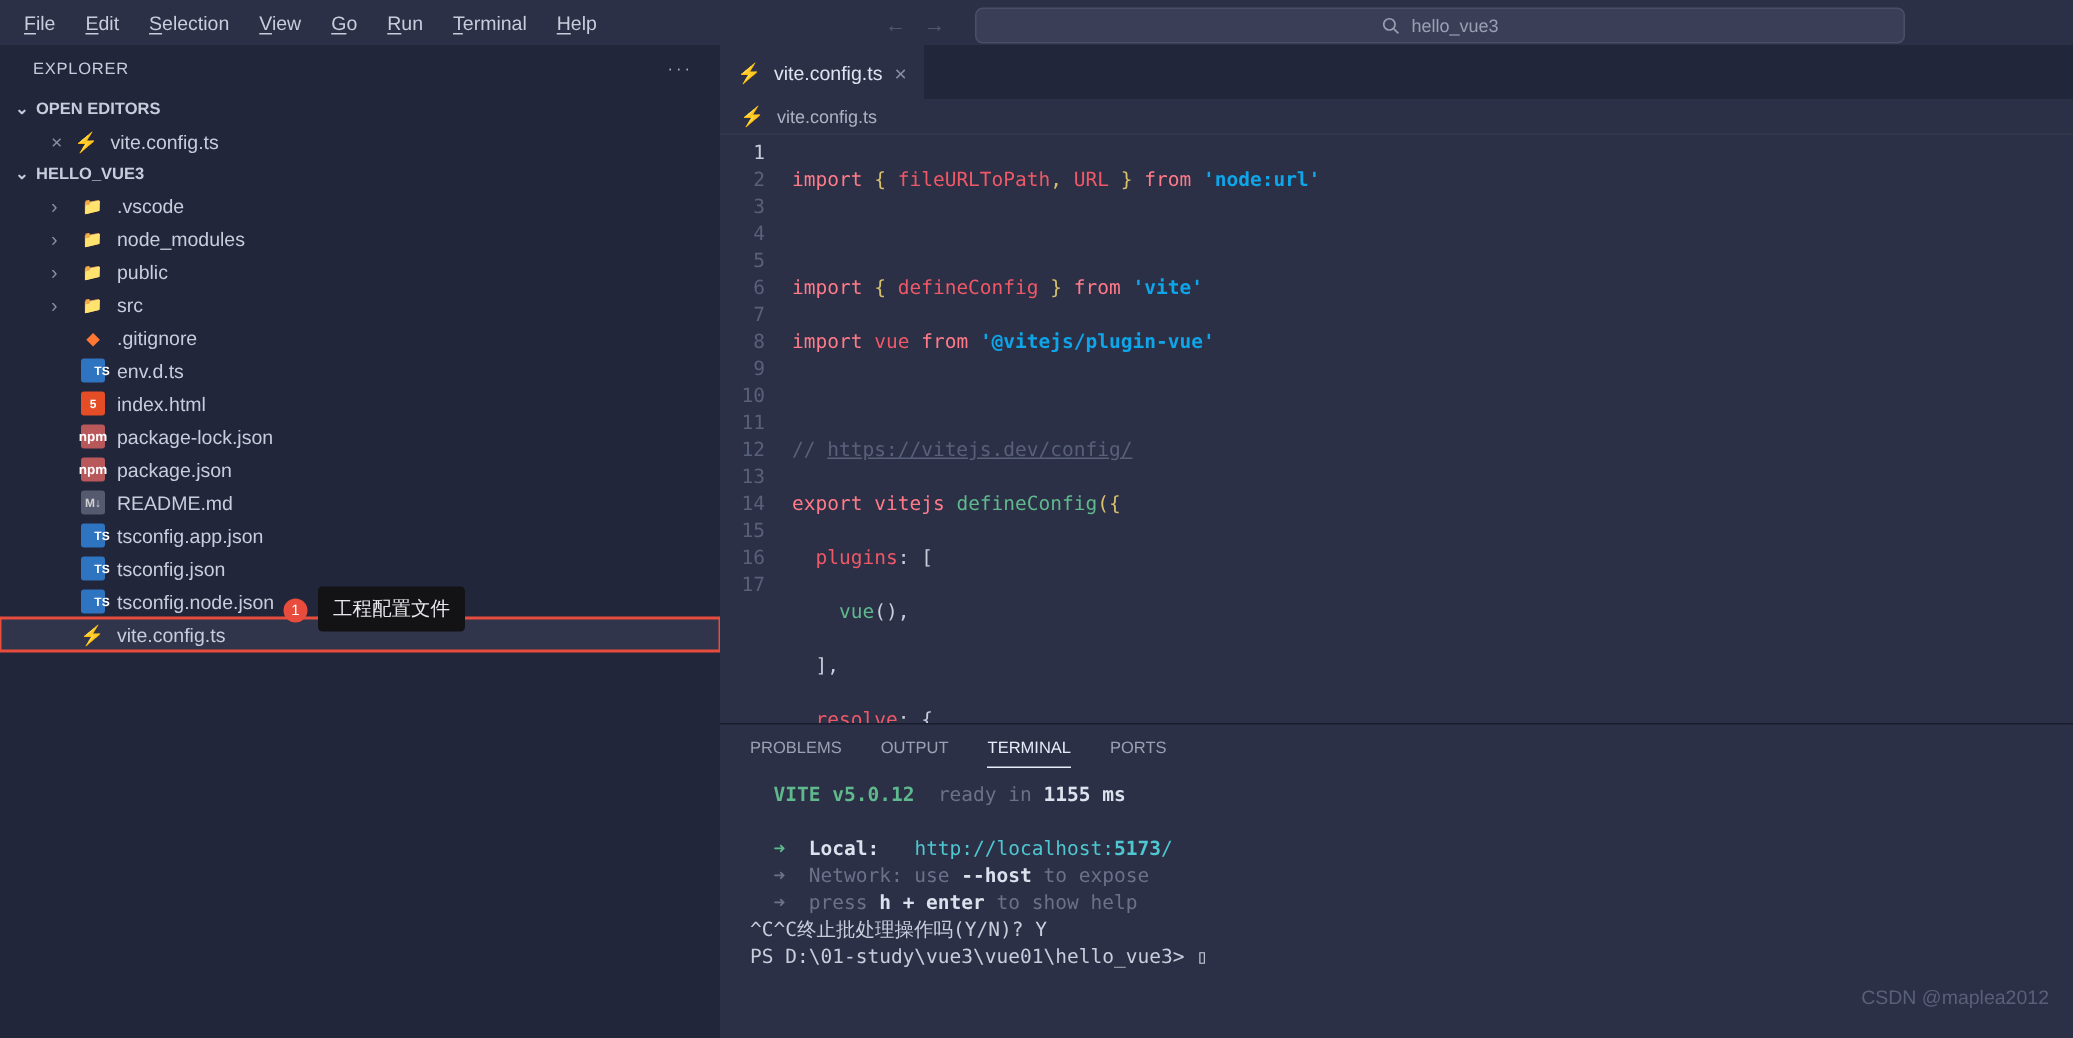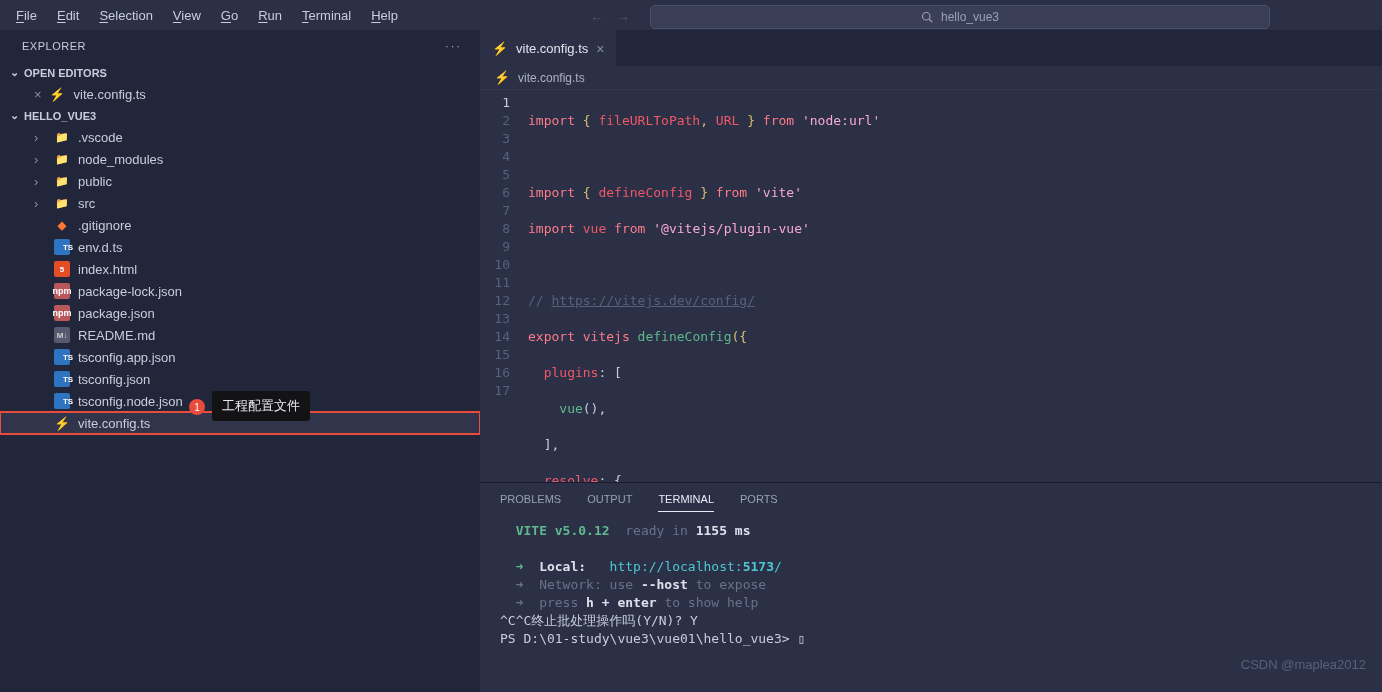--- a/index.html
+++ b/index.html
@@ -69,21 +69,21 @@
 .code-wrap { flex: 1; display: flex; overflow: hidden; }
 .gutter { width: 42px; text-align: right; padding: 4px 12px 0 0; color: #596079;
   font-family: Consolas, monospace; font-size: 13px; line-height: 18px; }
 .gutter .cur { color: #c8cddc; }
 .code { flex: 1; padding: 4px 0 0 6px; font-family: Consolas, monospace;
   font-size: 13px; line-height: 18px; white-space: pre; color: #c8cddc; }
 .code .line { height: 18px; }
 .k-pink { color: #ff7b89; }
 .k-redred { color: #ef5867; }
 .k-green { color: #5fb98d; }
-.k-str { color: #f9a8d4; }
+.k-str { color: #0ea5e9; font-weight: bold; }
 .k-com { color: #596079; }
 .k-com-u { color: #596079; text-decoration: underline; text-align: center; }
 .k-yellow { color: #d8c06b; }
 
 
 .panel { height: 210px; border-top: 1px solid #191c2c; display: flex; flex-direction: column; background: #2b3046; }
 .panel-tabs { display: flex; gap: 26px; padding: 10px 20px 0; font-size: 11px; color: #9aa0b3; }
 .ptab { padding-bottom: 6px; cursor: pointer; }
 .ptab.active { color: #e8ecf8; border-bottom: 1px solid #e8ecf8; }
 .term { flex: 1; padding: 10px 20px; font-family: Consolas, monospace; font-size: 13px; line-height: 18px; }

